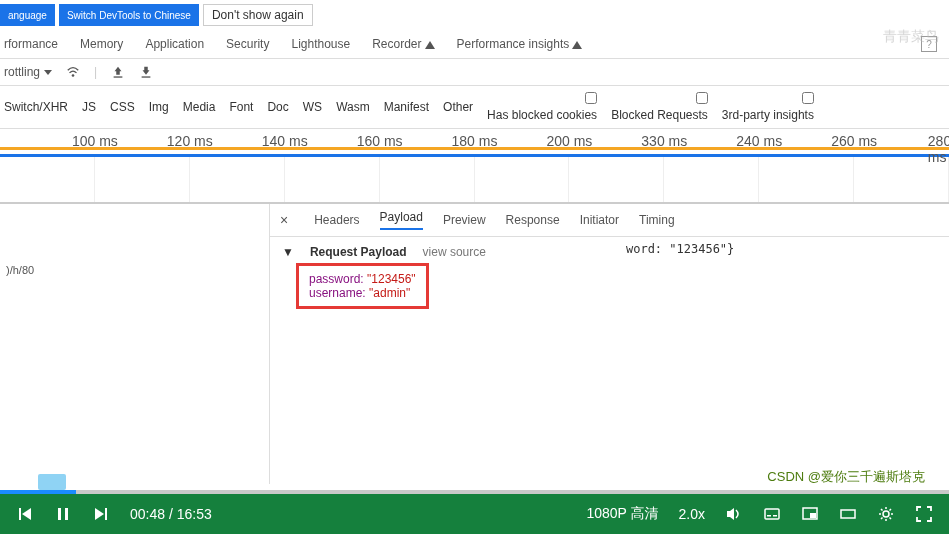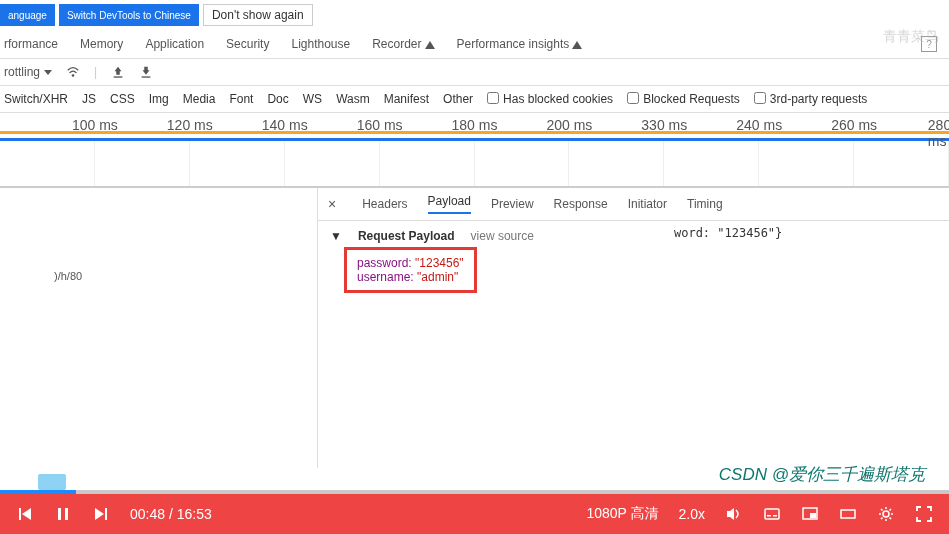--- a/index.html
+++ b/index.html
@@ -8,52 +8,52 @@
 .btn-blue { background:#1a73e8; color:#fff; padding:3px 8px; font-size:10px; border:none; cursor:pointer; }
 .btn-white { background:#fff; color:#333; padding:3px 8px; font-size:12px; border:1px solid #ccc; cursor:pointer; }
 .tabs { display:flex; gap:22px; padding:6px 4px; border-bottom:1px solid #ddd; color:#555; align-items:center;justify-content:space-between; }
 .tabs span { cursor:pointer; }
 .help-icon { margin-left:auto; margin-right:8px; width:16px; height:16px; border:1px solid #999; display:flex; align-items:center; justify-content:center; color:#999; font-size:10px; }
 .toolbar { display:flex; gap:14px; padding:6px 4px; border-bottom:1px solid #ddd; align-items:center; color:#555; }
 .dropdown { display:flex; align-items:center; gap:4px; }
 .tri-down { display:inline-block; border-left:4px solid transparent; border-right:4px solid transparent; border-top:5px solid #555; }
 .icon-btn { width:14px; height:14px; display:inline-block; }
 .filters { display:flex; gap:14px; padding:6px 4px; border-bottom:1px solid #ddd; align-items:center; color:#333; font-size:12px; }
-.filters label { display:flex; align-items:flex-start; gap:4px; }
+.filters label { display:flex; align-items:flex-end; gap:4px;flex-direction:column; }
 .filters input[type=checkbox] { width:12px; height:12px; }
 .timeline { border-bottom:1px solid #ccc; }
 .ruler { display:flex; padding:4px 0 2px; font-size:14px; color:#555; position:relative; height:18px; }
 .ruler span { position:absolute; transform:translateX(-50%); }
 .overview { height:10px; background:#fff; border-top:3px solid #f5a623; border-bottom:3px solid #1a73e8; }
 .grid-area { height:46px; display:flex; border-bottom:1px solid #ccc; }
 .grid-area div { flex:1; border-right:1px solid #eee; }
 .main { display:flex; height:280px; }
-.left-panel { width:270px; border-right:1px solid #ddd; padding-top:78px;margin-left:48px; }
+.left-panel { width:270px; border-right:1px solid #ddd; padding-top:56px; }
 .left-item { padding:4px 6px; color:#555; font-size:11px; }
 .right-panel { flex:1; }
 .detail-tabs { display:flex; gap:20px; padding:6px 10px; border-bottom:1px solid #ddd; align-items:center; color:#555; }
 .detail-tabs .active { color:#333; border-bottom:2px solid #1a73e8; padding-bottom:4px; }
 .close-x { cursor:pointer; color:#555; font-size:14px; margin-right:6px; }
 .payload-body { padding:8px 12px; font-size:12px; }
 .payload-head { display:flex; gap:16px; align-items:center; margin-bottom:4px; }
 .payload-head b { color:#333; }
 .view-source { color:#777; cursor:pointer; }
 .json-preview { font-family:Consolas,monospace; color:#333; padding-left:14px; margin-bottom:2px; }
 .redbox { border:3px solid #e53935; padding:6px 10px; display:inline-block; font-family:Consolas,monospace; font-size:12px; margin-left:14px; }
 .redbox .key { color:#881280; }
 .redbox .val { color:#c41a16; }
 .watermark { position:absolute; right:10px; top:28px; color:#bbb; font-size:14px; opacity:0.6; }
 .video-progress { position:absolute; left:0; right:0; bottom:40px; height:30px; }
 .scrubber { position:absolute; bottom:0; left:0; right:0; height:4px; background:rgba(120,120,120,0.4); }
 .scrubber-fill { height:4px; background:#1a8cff; width:8%; }
 .thumb { position:absolute; bottom:4px; left:4%; width:28px; height:16px; background:#8fd3f4; border-radius:2px; }
-.video-bar { position:absolute; left:0; right:0; bottom:0; height:40px; background:#ef4444; display:flex; align-items:center; padding:0 16px; color:#fff; gap:20px; font-size:14px; }
+.video-bar { position:absolute; left:0; right:0; bottom:0; height:40px; background:#15803d; display:flex; align-items:center; padding:0 16px; color:#fff; gap:20px; font-size:14px; }
 .vb-icon { width:18px; height:18px; display:flex; align-items:center; justify-content:center; cursor:pointer; }
 .vb-right { margin-left:auto; display:flex; gap:20px; align-items:center; }
-.csdn-mark { position:absolute; right:24px; bottom:48px; color:#0f766e; font-size:17px;font-style:italic; }
+.csdn-mark { position:absolute; right:24px; bottom:48px; color:#4d7c0f; font-size:13px; }
 .tri-warn { display:inline-block; width:0; height:0; border-left:5px solid transparent; border-right:5px solid transparent; border-bottom:8px solid #555; margin-left:3px; vertical-align:middle; }
 </style>
 </head>
 <body>
 
 <div class="topbar">
   <button class="btn-blue">anguage</button>
   <button class="btn-blue">Switch DevTools to Chinese</button>
   <button class="btn-white">Don't show again</button>
 </div>
@@ -106,21 +106,21 @@
   <label>
       <input type="checkbox" style=""> 
       <span>Has blocked cookies</span>
     </label>
   <label>
       <input type="checkbox" style=""> 
       <span>Blocked Requests</span>
     </label>
   <label>
       <input type="checkbox" style=""> 
-      <span>3rd-party requests</span>
+      <span>3rd-party insights</span>
     </label>
 </div>
 
 <div class="timeline">
   <div class="ruler">
     <span style="left:10%">100 ms</span>
     <span style="left:20%">120 ms</span>
     <span style="left:30%">140 ms</span>
     <span style="left:40%">160 ms</span>
     <span style="left:50%">180 ms</span>

